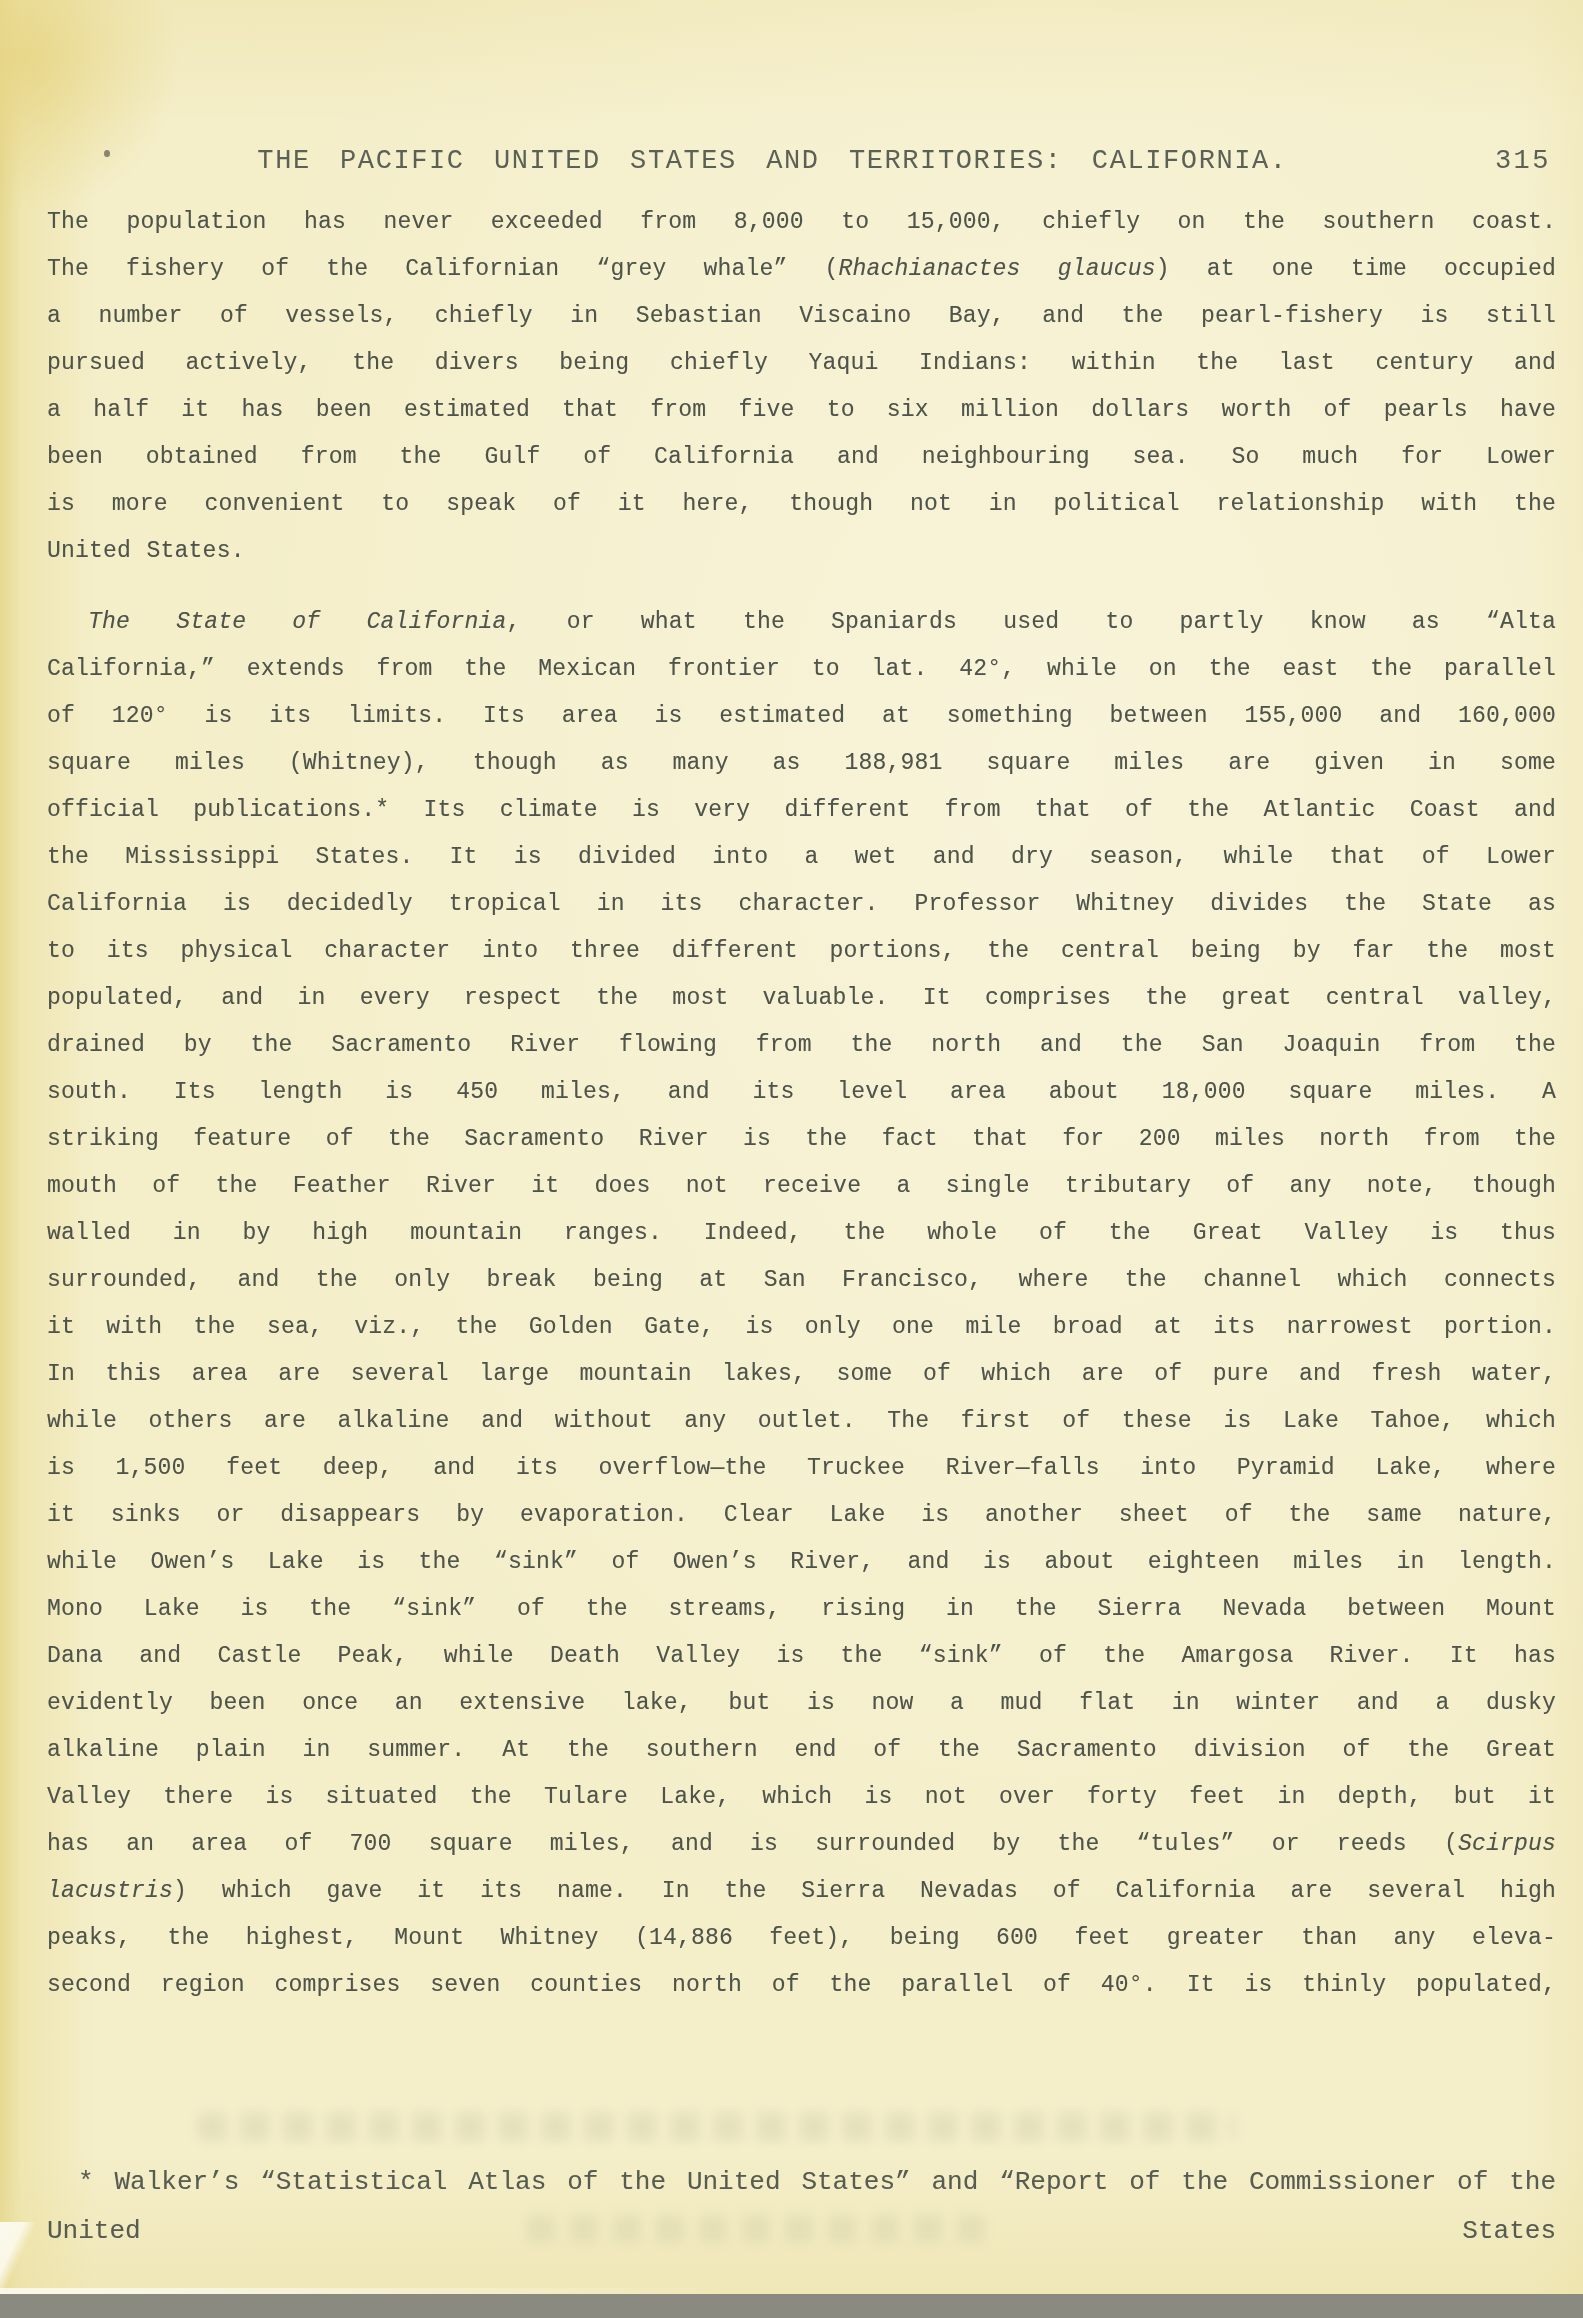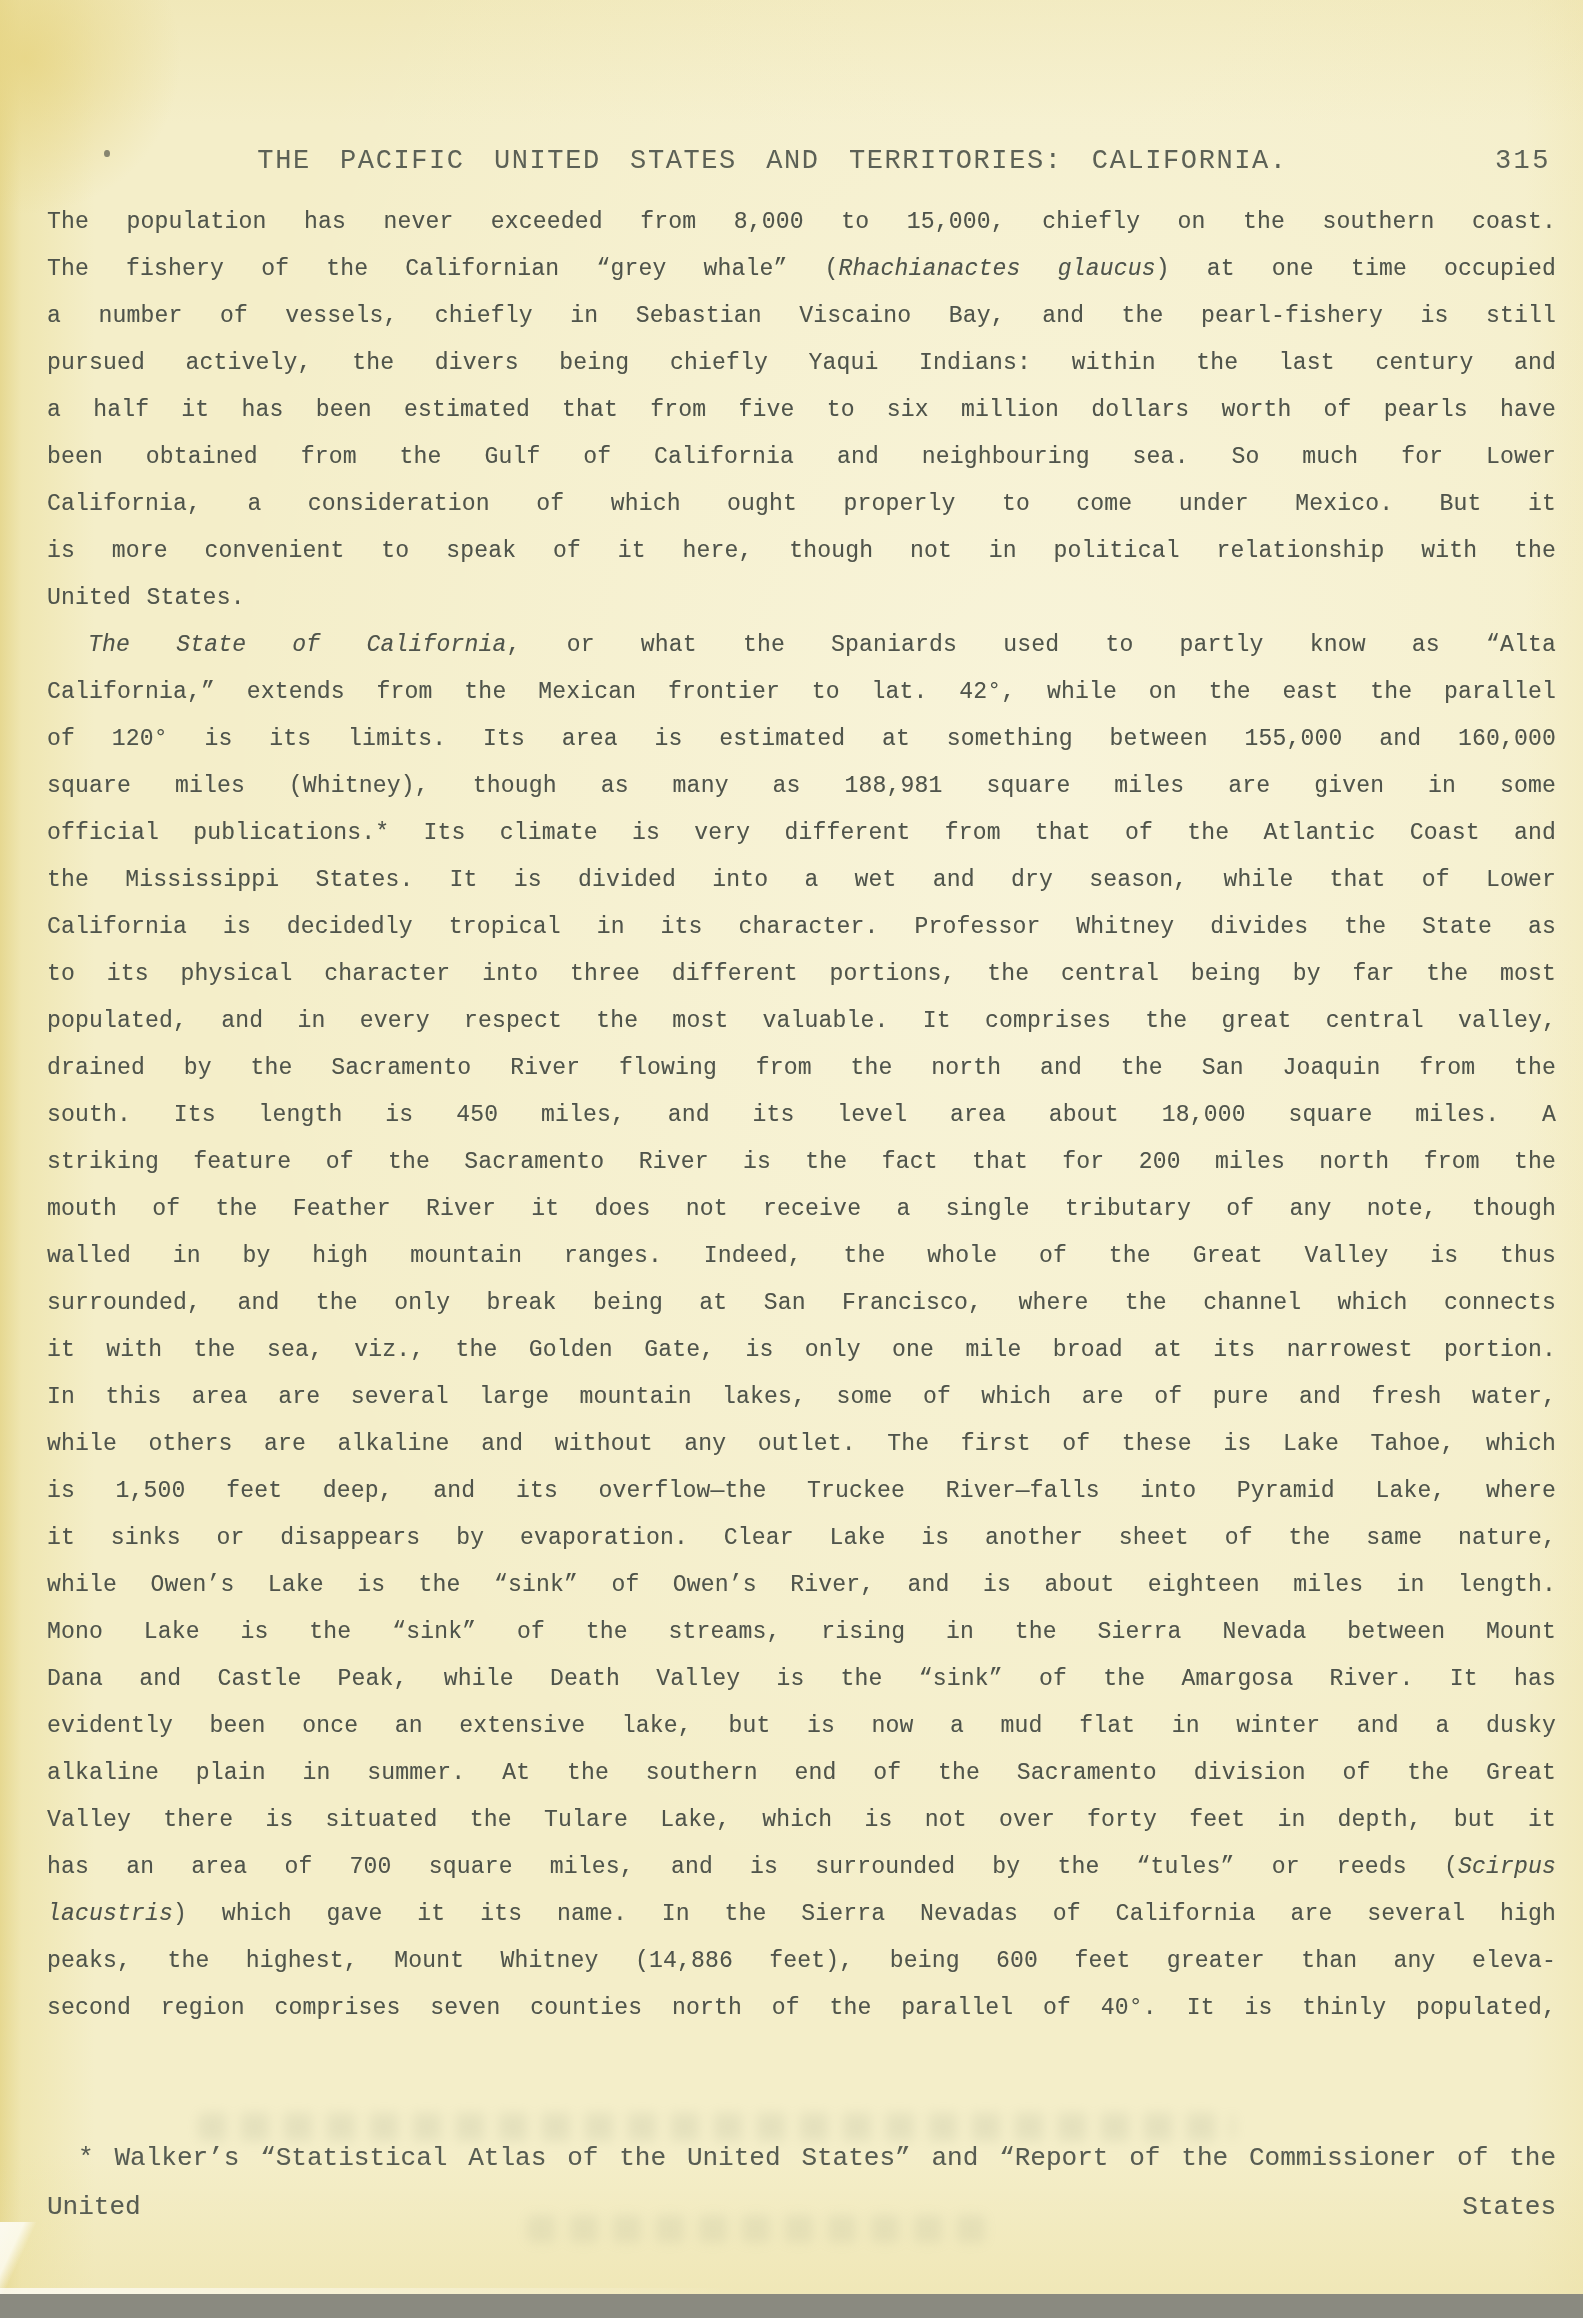--- a/index.html
+++ b/index.html
@@ -42,21 +42,21 @@
     left: 47px; top: 199px;
     width: 1509px;
     font-size: 23px;
     line-height: 47px;
     letter-spacing: 0.2px;
     word-spacing: 1.6px;
     text-shadow: 0.2px 0.2px 0 rgba(79,84,75,0.30);
   }
   .tline { text-align: justify; text-align-last: justify; white-space: normal; }
   .tline.plain { text-align: right; text-align-last: left; }
-  .tline.indent { text-indent: 41px; }
+  .tline.indent { text-indent: 41px; margin-top: 24px; }
   .tline em { font-style: italic; }
   .footnote {
     position: absolute;
     left: 47px; top: 2134px;
     width: 1509px;
     font-size: 26px;
     line-height: 49px;
     color: #575c52;
     text-shadow: 0.2px 0.2px 0 rgba(79,84,75,0.25);
   }
@@ -100,21 +100,20 @@
   </div>
 
   <div class="bodytext">
       <div class="para">
         <div class="tline"><span>The population has never exceeded from 8,000 to 15,000, chiefly on the southern coast.</span></div>
         <div class="tline"><span>The fishery of the Californian “grey whale” (</span><em>Rhachianactes glaucus</em><span>) at one time occupied</span></div>
         <div class="tline"><span>a number of vessels, chiefly in Sebastian Viscaino Bay, and the pearl-fishery is still</span></div>
         <div class="tline"><span>pursued actively, the divers being chiefly Yaqui Indians: within the last century and</span></div>
         <div class="tline"><span>a half it has been estimated that from five to six million dollars worth of pearls have</span></div>
         <div class="tline"><span>been obtained from the Gulf of California and neighbouring sea.  So much for Lower</span></div>
-        <div class="tline"><span>California, a consideration of which ought properly to come under Mexico.  But it</span></div>
         <div class="tline"><span>is more convenient to speak of it here, though not in political relationship with the</span></div>
         <div class="tline plain"><span>United States.</span></div>
       </div>
       <div class="para">
         <div class="tline indent"><em>The State of California</em><span>, or what the Spaniards used to partly know as “Alta</span></div>
         <div class="tline"><span>California,” extends from the Mexican frontier to lat. 42°, while on the east the parallel</span></div>
         <div class="tline"><span>of 120° is its limits.  Its area is estimated at something between 155,000 and 160,000</span></div>
         <div class="tline"><span>square miles (Whitney), though as many as 188,981 square miles are given in some</span></div>
         <div class="tline"><span>official publications.*  Its climate is very different from that of the Atlantic Coast and</span></div>
         <div class="tline"><span>the Mississippi States.  It is divided into a wet and dry season, while that of Lower</span></div>

